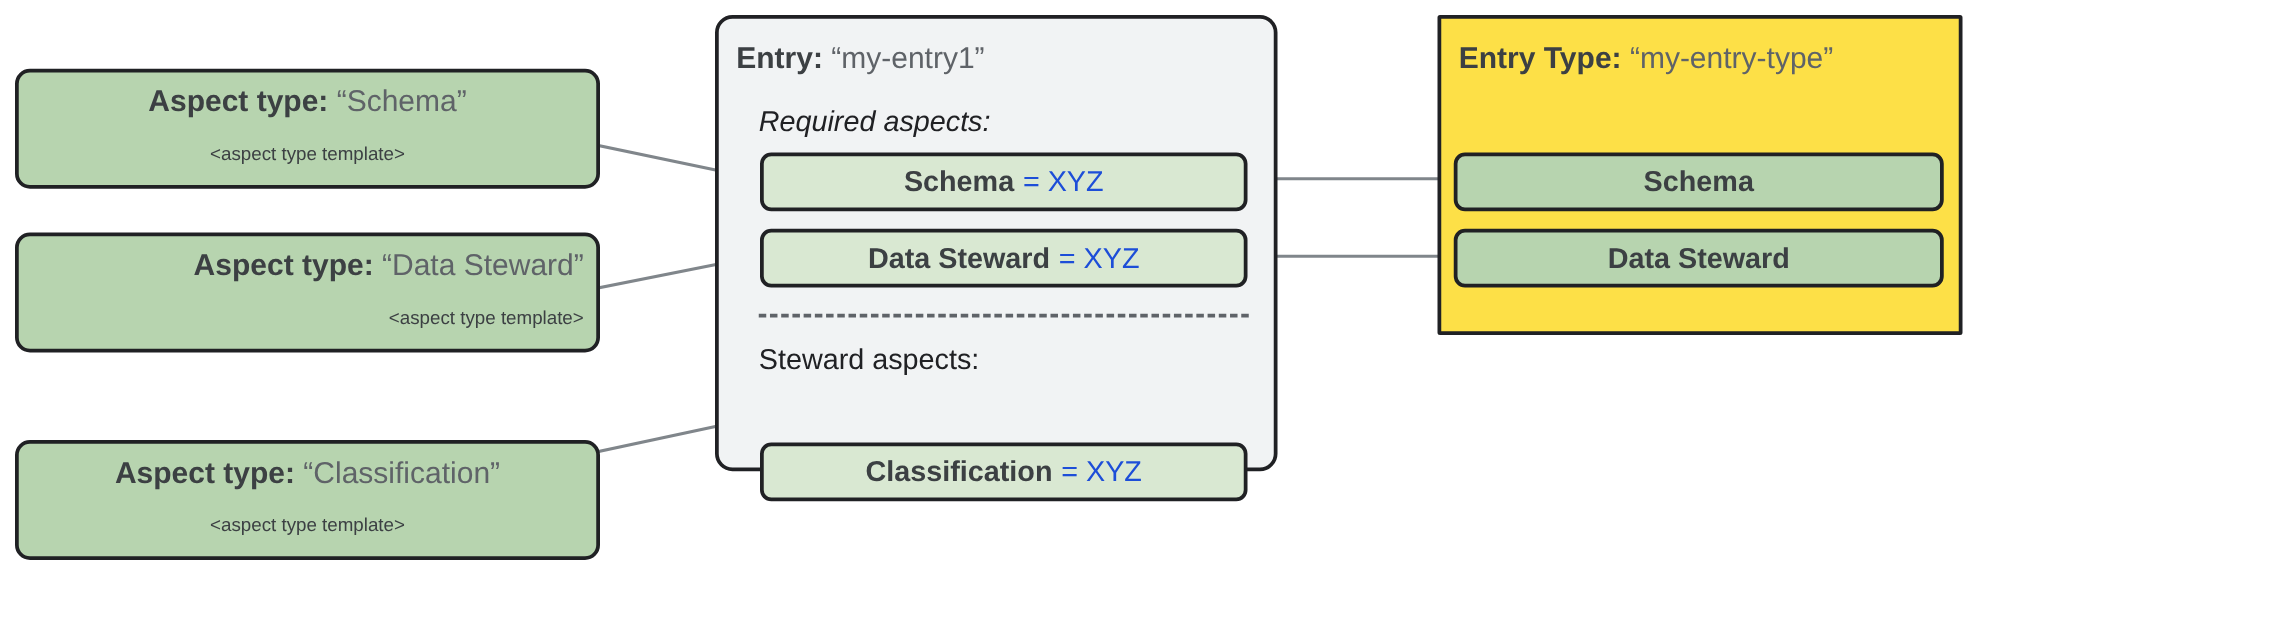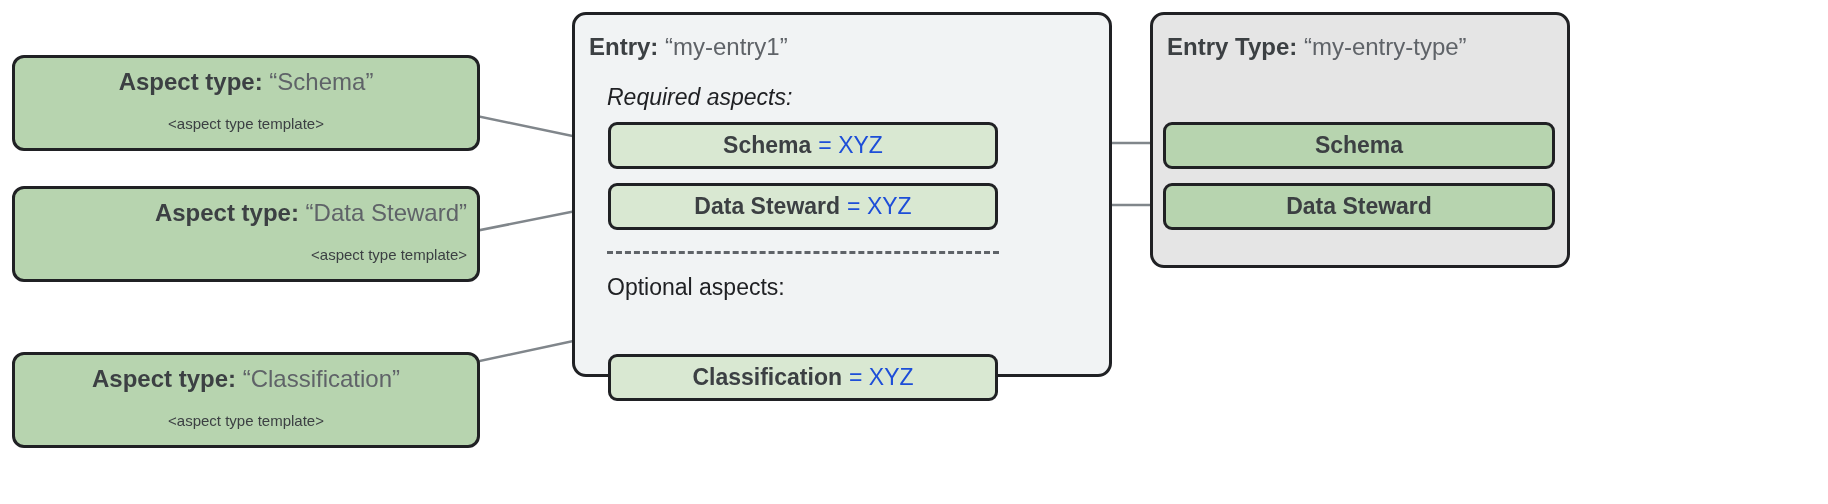--- a/index.html
+++ b/index.html
@@ -75,21 +75,21 @@
   }
 
   #aspect-type-card-0 { top: 55px; }
   #aspect-type-card-1 { top: 186px; align-items: flex-end; }
   #aspect-type-card-2 { top: 316px; margin-top: 36px; }
 
   
   #entry-panel {
     left: 572px;
     top: 12px;
-    width: 540px;
+    width: 450px;
     height: 365px;
     background: #f1f3f4;
     border: 3px solid #202124;
     border-radius: 14px;
     padding: 18px;
   }
   #entry-panel .panel-title {
     position: absolute;
     left: 14px;
     top: 17px;
@@ -141,23 +141,23 @@
     height: 0;
     border-top: 3px dashed #5f6368;
   }
 
   
   #entry-type-panel {
     left: 1150px;
     top: 12px;
     width: 420px;
     height: 256px;
-    background: #e5e5e5;
-    border: 3px solid #202124;
-    border-radius: 14px;
+    background: #fde047;
+    border: 3px solid #202124;
+    border-radius: 2px;
   }
   #entry-type-panel .panel-title {
     position: absolute;
     left: 14px;
     top: 17px;
     font-size: 24px;
     line-height: 30px;
     white-space: nowrap;
   }
   #entry-type-panel .section-label {
@@ -239,21 +239,21 @@
       <span class="eq">= XYZ</span>
     </div>
 
     <div class="aspect-chip" id="entry-aspect-1">
       <span class="nm">Data Steward</span>
       <span class="eq">= XYZ</span>
     </div>
 
     <div id="entry-divider"></div>
 
-    <div class="section-label" id="entry-optional-label">Optional aspects:</div>
+    <div class="section-label" id="entry-optional-label">Steward aspects:</div>
 
     <div class="aspect-chip" id="entry-aspect-2">
       <span class="nm">Classification</span>
       <span class="eq">= XYZ</span>
     </div>
   </div>
 
   <div class="node" id="entry-type-panel">
     <div class="panel-title">
       <span class="lbl">Entry Type:</span>

